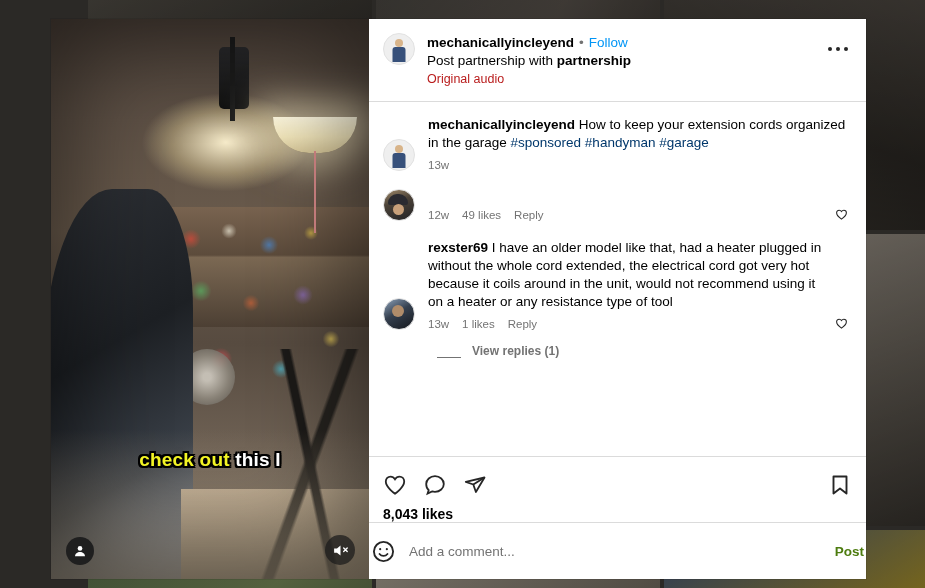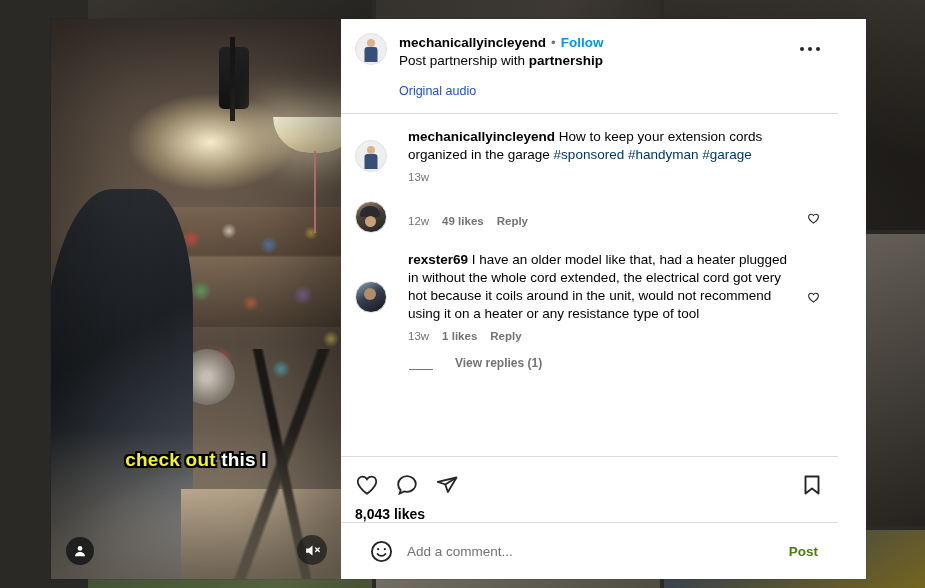--- a/index.html
+++ b/index.html
@@ -48,21 +48,21 @@
     left: 51px; top: 19px;
     width: 815px; height: 560px;
     display: flex;
     background: #fff;
     box-shadow: 0 0 0 1px rgba(0,0,0,.08);
   }
 
   
   .media {
     position: relative;
-    width: 290px; height: 560px;
+    width: 318px; height: 560px;
     background: #2b2723;
     overflow: hidden;
     flex: none;
   }
   .vid-bg {
     position: absolute; inset: 0;
     background:
       radial-gradient(ellipse 120px 70px at 55% 22%, rgba(255,244,210,.95) 0%, rgba(255,235,170,.35) 45%, rgba(0,0,0,0) 70%),
       linear-gradient(180deg,#4b4038 0%,#5d5045 18%,#6a5b4c 38%,#574b40 58%,#6d6053 76%,#7d7164 100%);
   }
@@ -213,78 +213,78 @@
   .av-work::after {
     content: ""; position: absolute; left: 8px; top: 6px;
     width: 12px; height: 12px; border-radius: 50%;
     background: #b08c6a;
   }
 
   .hdr-txt { margin-left: 12px; flex: 1; min-width: 0; padding-top: 1px; }
   .hdr-l1 { font-size: 13.5px; line-height: 17px; }
   .uname { font-weight: bold; color: #000; }
   .dot { color: #737373; margin: 0 5px; }
-  .follow { color: #0095f6; font-weight: bold; cursor: pointer; }
+  .follow { color: #0095f6; font-weight: normal; cursor: pointer; }
   .hdr-l2 { font-size: 13.5px; line-height: 18px; color: #000; margin-top: 1px; }
   .hdr-l2 b { font-weight: bold; }
-  .hdr-l3 { font-size: 12.5px; line-height: 17px; color: #1d4ed8; margin-top: 13px; }
+  .hdr-l3 { font-size: 12.5px; line-height: 17px; color: #b91c1c; margin-top: 1px; }
   .more-btn {
     flex: none; width: 28px; height: 28px;
     display: flex; align-items: center; justify-content: center;
     cursor: pointer; margin-top: 2px;
   }
   .more-btn span {
     display: block; width: 4px; height: 4px; border-radius: 50%;
     background: #262626; margin: 0 2px;
   }
 
   
   .comments {
     flex: 1 1 auto;
     overflow-y: auto;
     padding: 14px 14px 6px 14px;
   }
-  .cm { display: flex; align-items: center; margin-bottom: 18px; gap: 8px; }
+  .cm { display: flex; align-items: flex-end; margin-bottom: 18px; }
   .cm-body { margin-left: 13px; flex: 1; min-width: 0; }
   .cm-text {
     font-size: 13.5px; line-height: 18px; color: #000;
     word-wrap: break-word;
   }
   .cm-text .u { font-weight: bold; }
   .cm-text .tag { color: #00376b; }
   .cm-meta {
     margin-top: 7px;
     font-size: 11.5px; color: #737373;
     display: flex; gap: 13px; align-items: center;
   }
-  .cm-meta .act { font-weight: bold; color: #737373; cursor: pointer; }
+  .cm-meta .act { font-weight: normal; color: #737373; cursor: pointer; }
   .cm-like {
     flex: none; width: 22px; padding-top: 2px;
     display: flex; justify-content: center; cursor: pointer;
   }
   .replies {
-    display: flex; align-items: flex-end; gap: 22px;
+    display: flex; align-items: flex-end; gap: 11px;
     margin: -4px 0 14px 54px;
     cursor: pointer;
   }
   .replies .line { width: 24px; height: 1px; background: #737373; }
   .replies .lbl { font-size: 12px; font-weight: bold; color: #737373; }
 
   
   .actions { padding: 8px 14px 0 14px; flex: none; }
   .act-row { display: flex; align-items: center; height: 40px; }
   .act-ico { cursor: pointer; margin-right: 16px; display: flex; }
   .act-spacer { flex: 1; }
   .likes { font-size: 14px; font-weight: bold; color: #000; margin-top: 1px; }
   .date { font-size: 11.5px; color: #737373; margin-top: 6px; padding-bottom: 14px; }
 
   
   .addc {
     flex: none; display: flex; align-items: center;
-    padding: 0 20px; height: 56px; margin-left: 8px;
+    padding: 0 2px; height: 56px;
   }
   .addc-input {
     flex: 1; border: none; outline: none;
     font-family: "Liberation Sans", sans-serif;
     font-size: 13.5px; color: #000;
     margin-left: 13px; background: transparent;
   }
   .addc-input::placeholder { color: #737373; }
   .post-btn {
     font-size: 13.5px; font-weight: bold; color: #4d7c0f;

